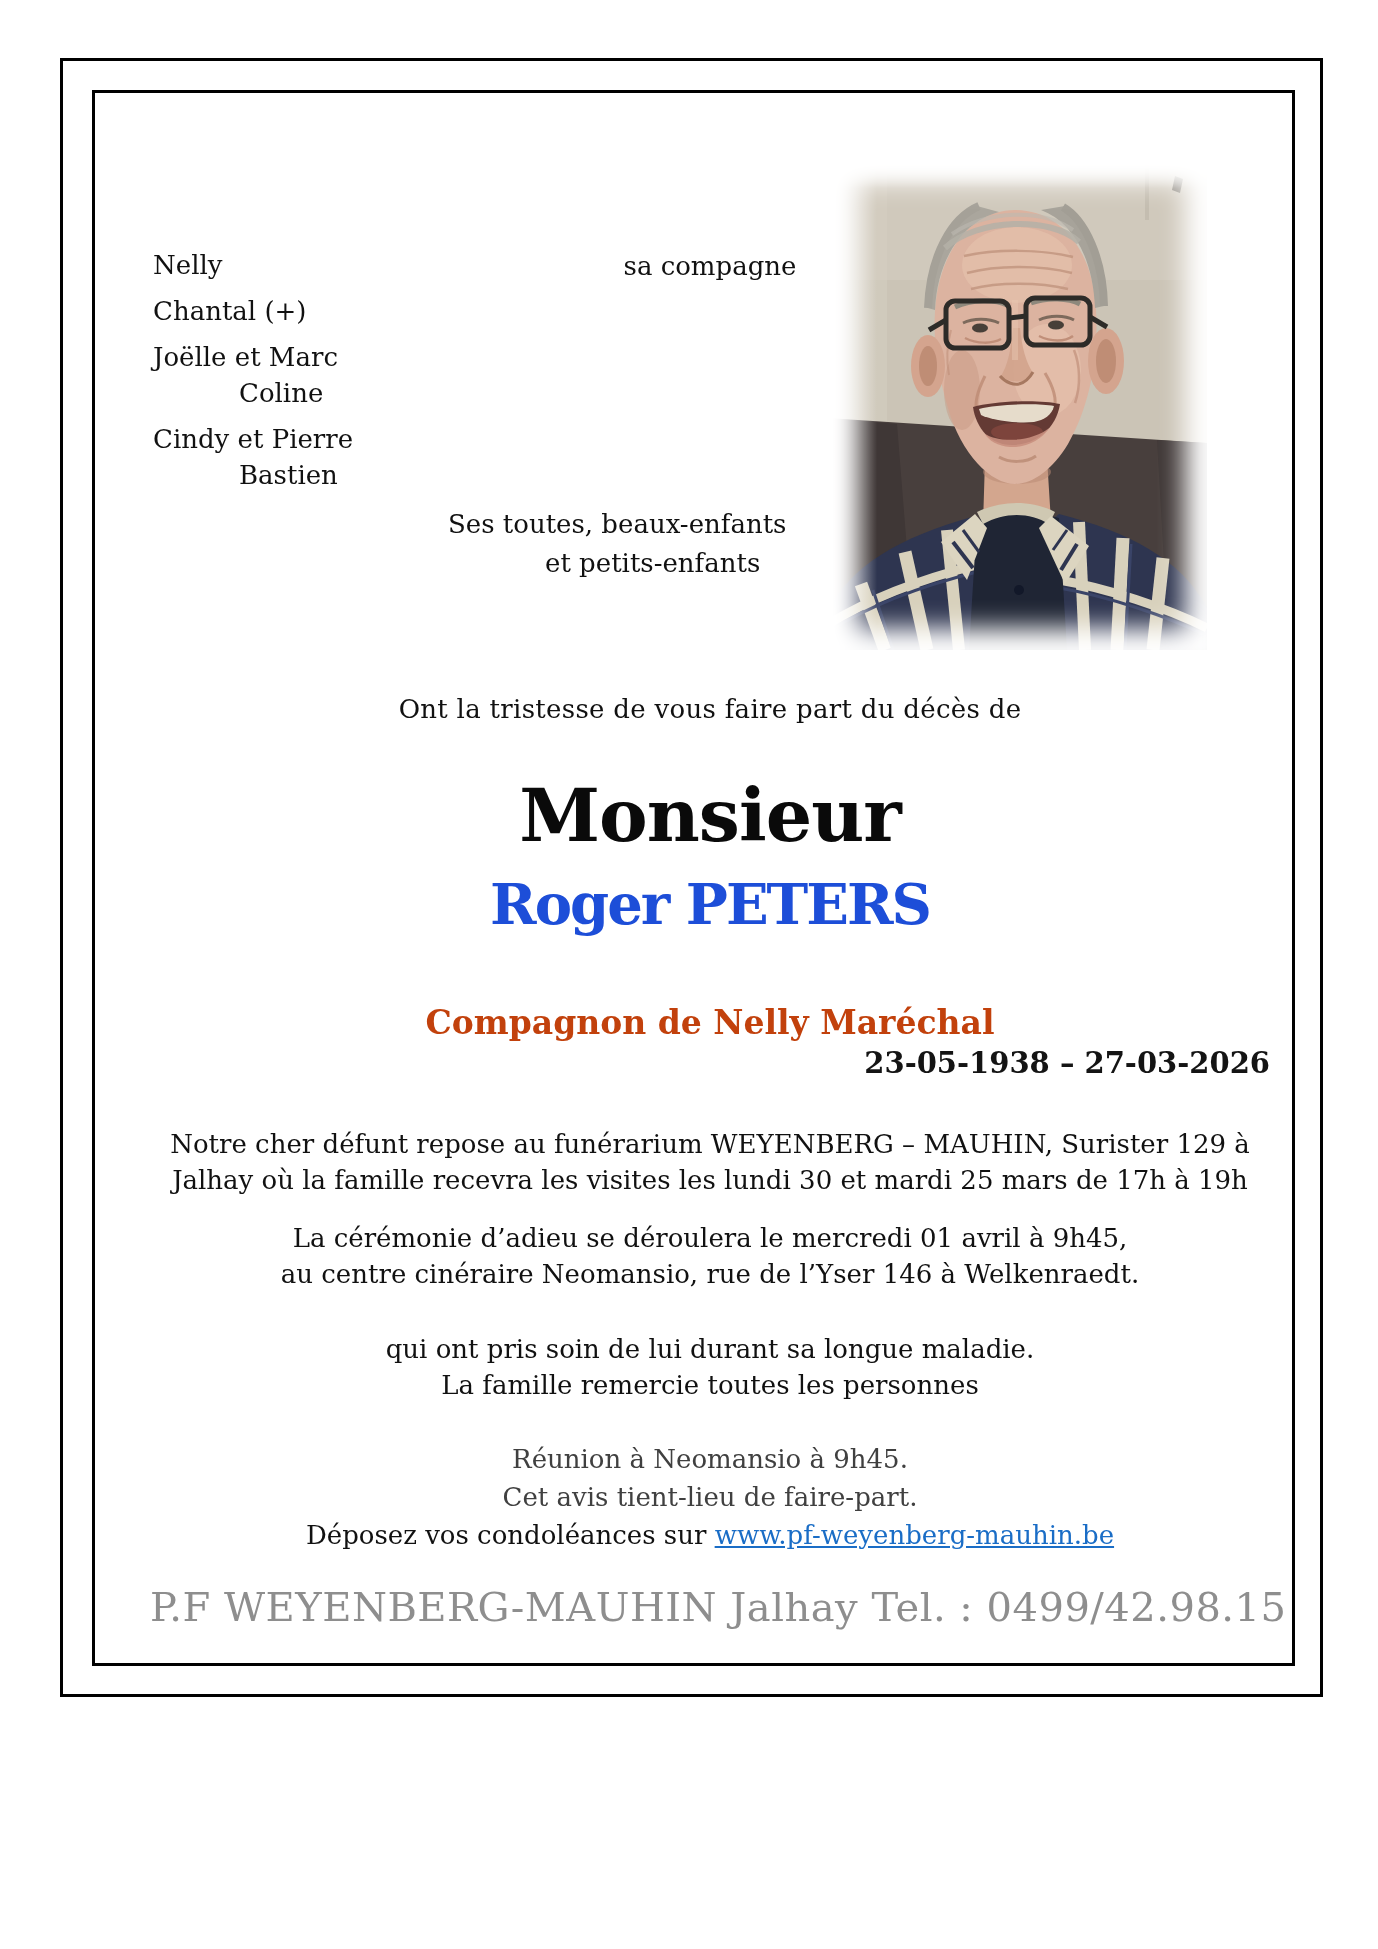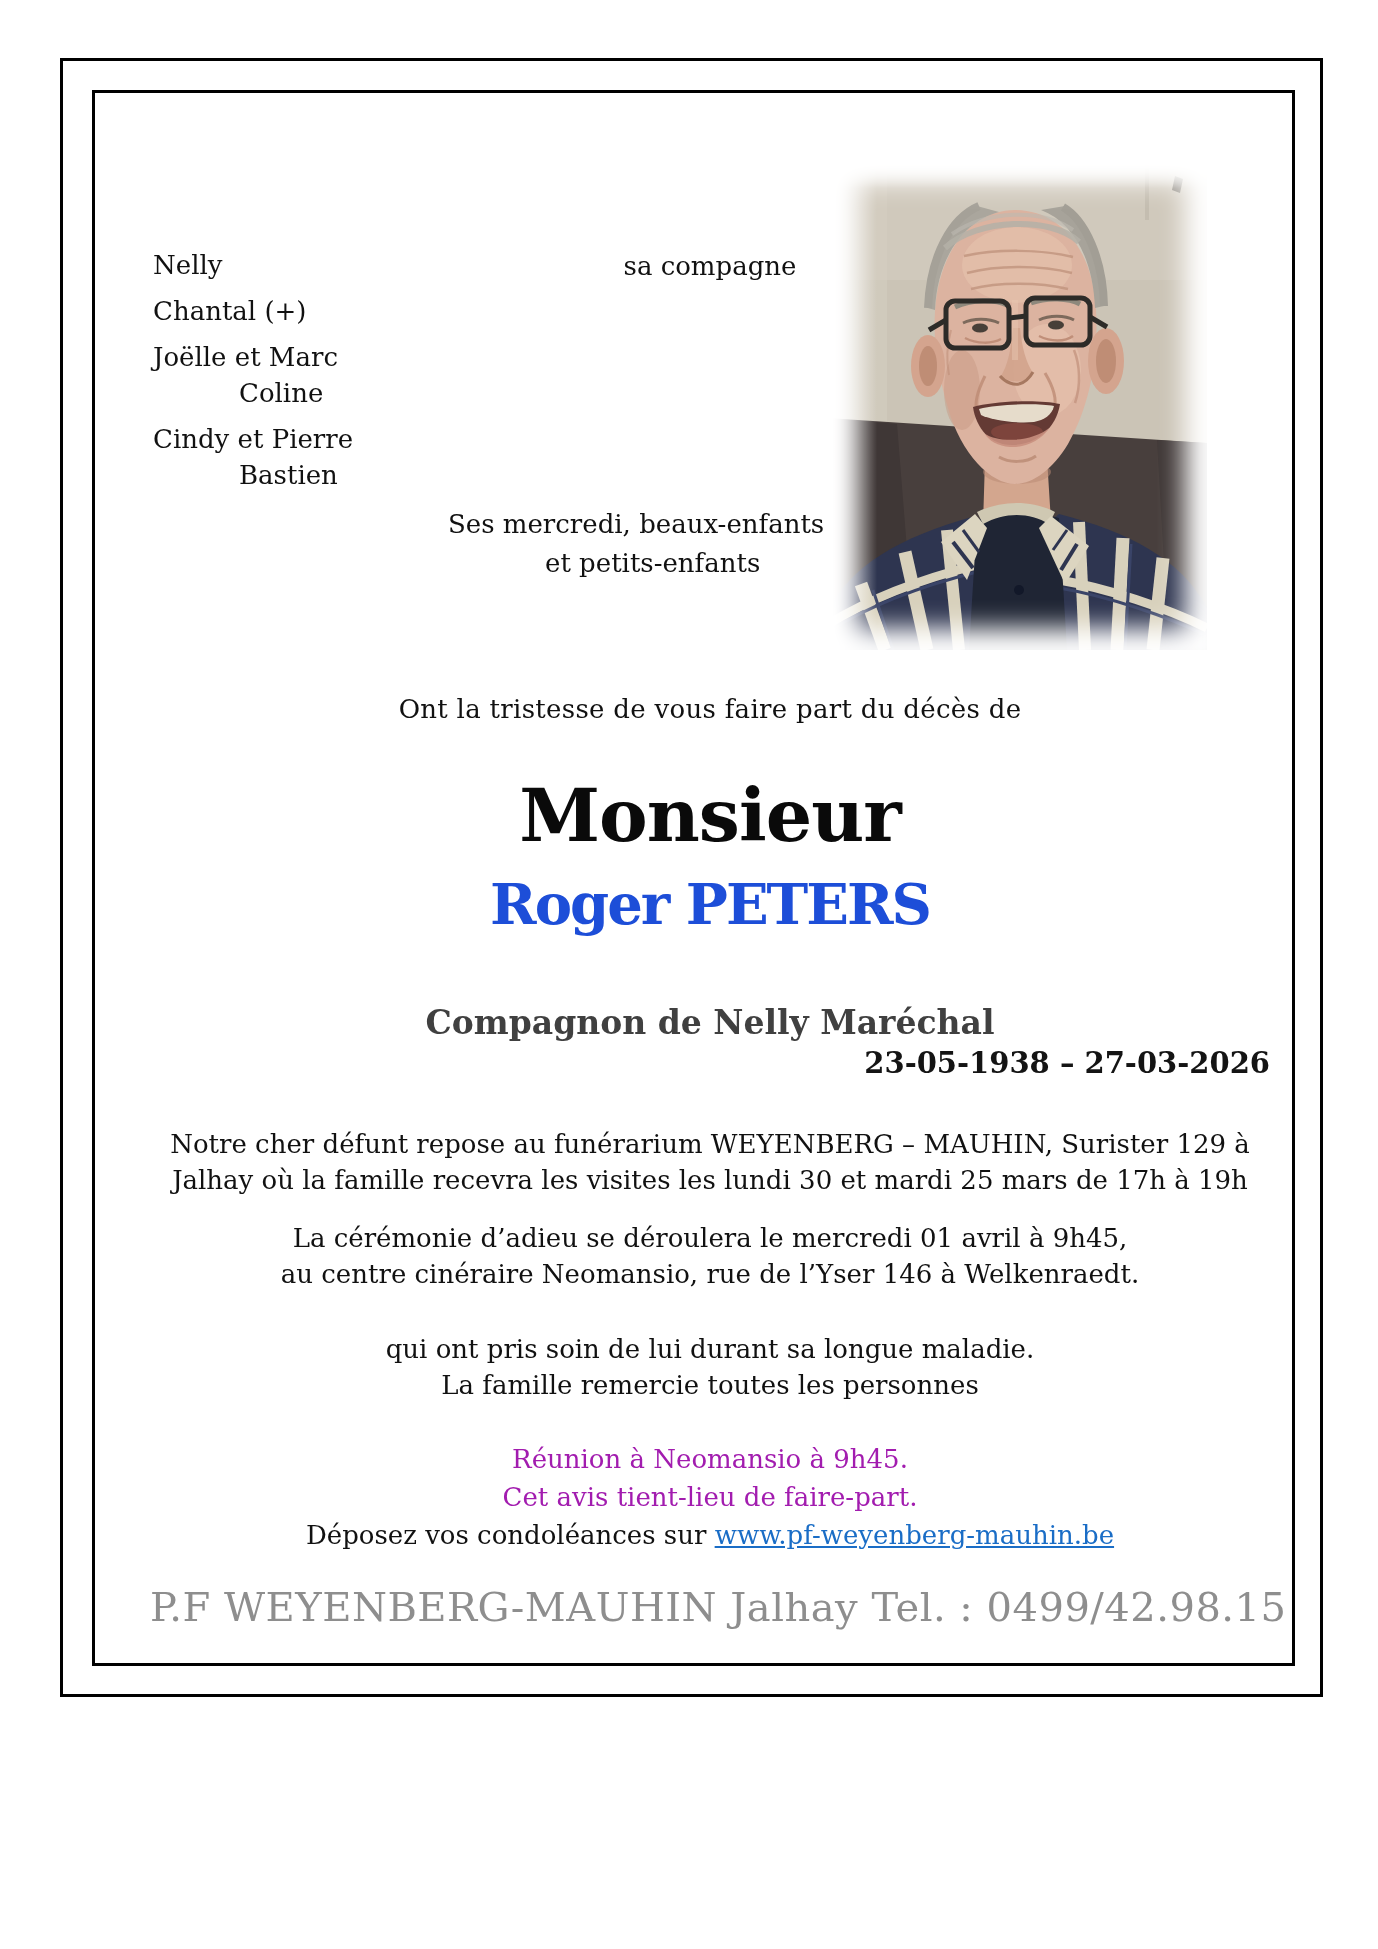--- a/index.html
+++ b/index.html
@@ -19,28 +19,28 @@
   .name-line.indent{padding-left:86px;}
 
   
   .content{position:absolute;left:150px;width:1120px;text-align:center;}
   .companion{top:248px;font-size:26px;line-height:36px;}
   .children-l1{position:absolute;left:448px;top:506px;width:324px;text-align:center;font-size:26px;line-height:36px;white-space:nowrap;}
   .children-l2{position:absolute;left:545px;top:545px;width:200px;text-align:center;font-size:26px;line-height:36px;white-space:nowrap;}
   .announce{top:691px;font-size:26px;line-height:36px;letter-spacing:.3px;}
   .title-monsieur{top:770px;font-size:73px;line-height:90px;font-weight:bold;letter-spacing:-1px;color:#0a0a0a;}
   .deceased{top:854px;font-size:56px;line-height:100px;font-weight:bold;letter-spacing:-2px;color:#1d4ed8;}
-  .relationship{top:1000px;font-size:33px;line-height:46px;font-weight:bold;color:#404040;}
+  .relationship{top:1000px;font-size:33px;line-height:46px;font-weight:bold;color:#c2410c;}
   .dates{top:1041px;font-size:29px;line-height:44px;font-weight:bold;color:#141414;text-align:right;}
   .para{line-height:36px;font-size:26px;}
   .para.p1{top:1126px;}
   .para.p2{top:1220px;}
   .para.p3{top:1331px;}
   .notices{top:1440px;font-size:26px;line-height:38px;}
-  .notice-muted{color:#a21caf;}
+  .notice-muted{color:#404040;}
   .cond-link{color:#1a6dc6;text-decoration:underline;cursor:pointer;}
   .footer-line{top:1583px;font-size:40px;line-height:48px;color:#8e8e8e;letter-spacing:.5px;white-space:nowrap;}
 
   
   .photo{position:absolute;left:827px;top:160px;width:380px;height:490px;overflow:hidden;}
   .photo svg{display:block;}
   .photo .fade-edges{position:absolute;left:0;top:0;right:0;bottom:0;
     box-shadow:inset 0 0 26px 22px #ffffff;pointer-events:none;}
   .photo .fade-left{position:absolute;left:0;top:0;bottom:0;width:50px;
     background:linear-gradient(90deg,#ffffff 8%,rgba(255,255,255,0));pointer-events:none;}
@@ -59,21 +59,21 @@
       <div class="name-line">Nelly</div>
       <div class="name-line">Chantal (+)</div>
       <div class="name-line">Joëlle et Marc</div>
       <div class="name-line indent">Coline</div>
       <div class="name-line">Cindy et Pierre</div>
       <div class="name-line indent">Bastien</div>
     </div>
 
   <div class="content companion" style="position:absolute;">sa compagne</div>
 
-  <div class="children-l1">Ses mercredi, beaux-enfants</div>
+  <div class="children-l1">Ses toutes, beaux-enfants</div>
   <div class="children-l2">et petits-enfants</div>
 
   <div class="photo">
     <svg width="380" height="490" viewBox="0 0 380 490" xmlns="http://www.w3.org/2000/svg">
 
       <g>
         <rect x="0" y="0" width="380" height="490" fill="#cbc4b6"></rect>
         <rect x="0" y="0" width="380" height="120" fill="#d2ccbf" opacity="0.7"></rect>
         <rect x="0" y="0" width="60" height="490" fill="#d5cfc2" opacity="0.5"></rect>
         <path d="M348,16 l8,3 l-3,14 l-8,-3 Z" fill="#6f6a60" opacity="0.8"></path>

